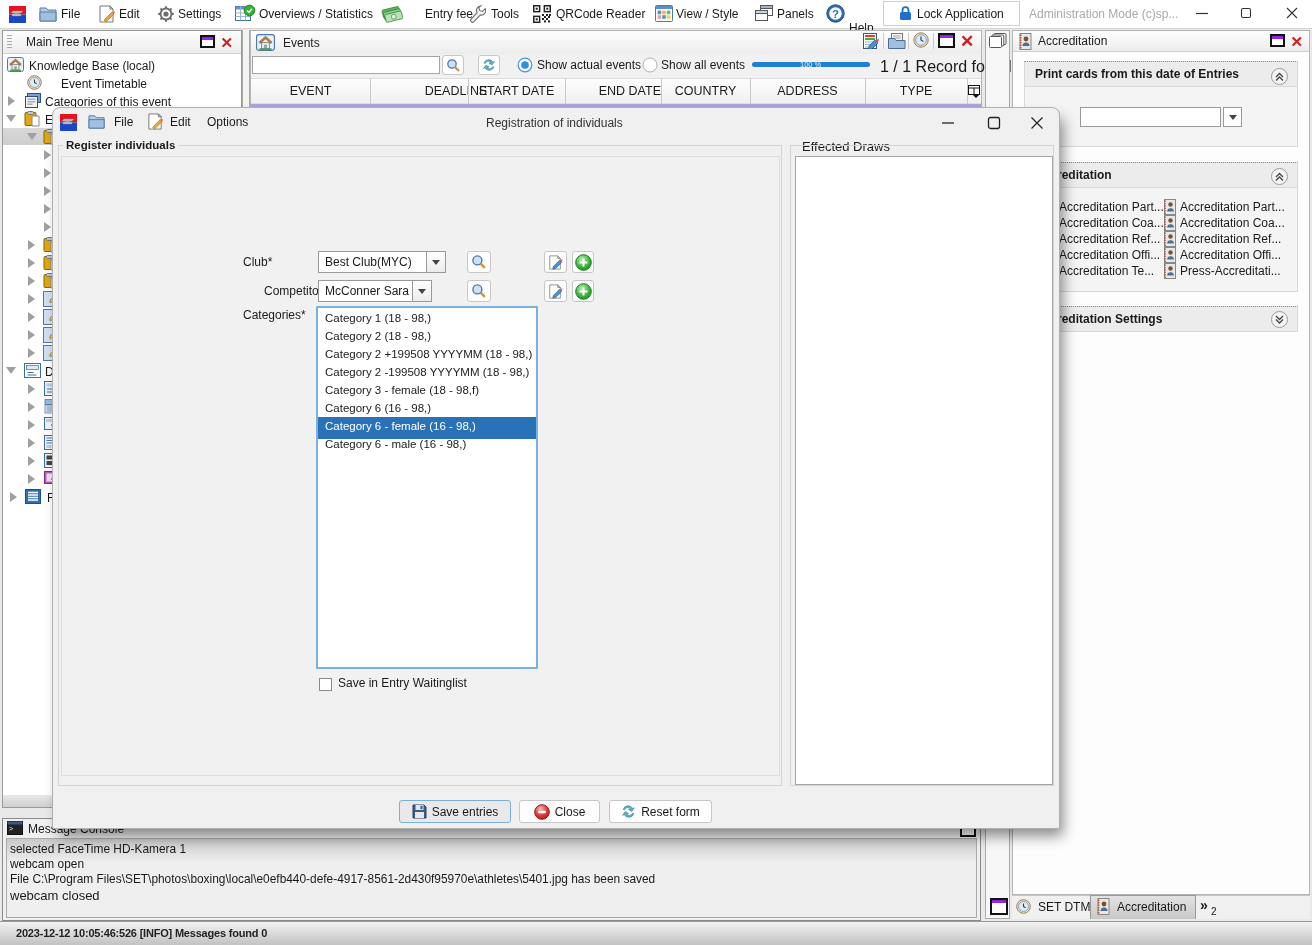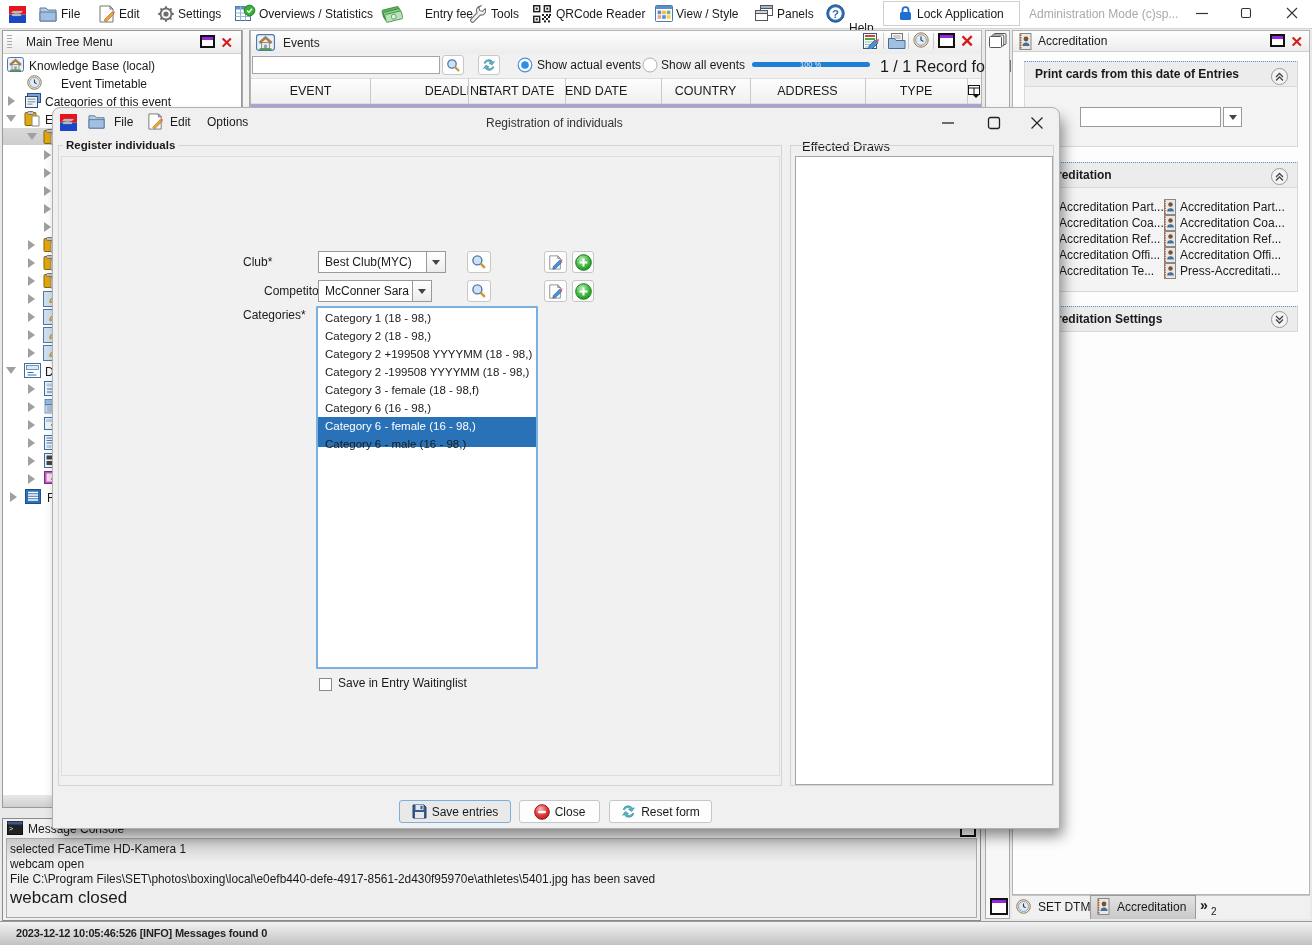--- a/index.html
+++ b/index.html
@@ -363,21 +363,21 @@
  <span class="abs" style="left:661px;top:58px;">Show all events</span>
  <div class="abs" style="left:752px;top:62px;width:118px;height:5px;border-radius:3px;background:#1f7fd4;"></div>
  <span class="abs" style="left:800px;top:60px;font-size:7.5px;color:#e8eef5;">100 %</span>
  <span class="abs" style="left:880px;top:58px;font-size:16px;">1 / 1 Record found</span>
 </div>
 <div id="events-table">
  <div class="abs" style="left:251px;top:78px;width:730px;height:26px;background:linear-gradient(#fdfdfd,#f0f0f0);border-top:1px solid #ddd;border-bottom:1px solid #e0e0e0;box-sizing:border-box;"></div>
  <div class="abs" style="left:251px;top:84px;width:119px;text-align:center;font-size:12.5px;">EVENT</div>
  <div class="abs" style="left:370px;top:84px;width:98px;text-align:center;font-size:12.5px;padding-left:37px;">DEADLINE</div>
  <div class="abs" style="left:468px;top:84px;width:97px;text-align:center;font-size:12.5px;">START DATE</div>
- <div class="abs" style="left:565px;top:84px;width:96px;text-align:left;font-size:12.5px;">END DATE</div>
+ <div class="abs" style="left:565px;top:84px;width:96px;text-align:right;font-size:12.5px;">END DATE</div>
  <div class="abs" style="left:661px;top:84px;width:89px;text-align:center;font-size:12.5px;">COUNTRY</div>
  <div class="abs" style="left:750px;top:84px;width:115px;text-align:center;font-size:12.5px;">ADDRESS</div>
  <div class="abs" style="left:865px;top:84px;width:102px;text-align:center;font-size:12.5px;">TYPE</div>
  <div class="abs" style="left:370px;top:78px;width:1px;height:26px;background:#c9c9c9;"></div>
  <div class="abs" style="left:468px;top:78px;width:1px;height:26px;background:#c9c9c9;"></div>
  <div class="abs" style="left:565px;top:78px;width:1px;height:26px;background:#c9c9c9;"></div>
  <div class="abs" style="left:661px;top:78px;width:1px;height:26px;background:#c9c9c9;"></div>
  <div class="abs" style="left:750px;top:78px;width:1px;height:26px;background:#c9c9c9;"></div>
  <div class="abs" style="left:865px;top:78px;width:1px;height:26px;background:#c9c9c9;"></div>
  <div class="abs" style="left:967px;top:78px;width:1px;height:26px;background:#c9c9c9;"></div>
@@ -555,21 +555,21 @@
   <rect x="0.5" y="0.5" width="15" height="13" fill="#222" stroke="#111"></rect>
   <rect x="0.5" y="0.5" width="15" height="3" fill="#3a5a8a"></rect>
   <text x="2" y="10" font-size="7" fill="#fff" font-family="Liberation Mono">&gt;</text>
  </svg>
  <span class="abs" style="left:28px;top:822px;">Message Console</span>
  <div class="resticon" style="position:absolute;left:960px;top:823px;width:16px;height:14px;"></div>
  <div class="abs" style="left:6px;top:838px;width:971px;height:80px;background:linear-gradient(#c9c9c9,#efefef 30%,#efefef);border:1px solid #aaa;box-sizing:border-box;"></div>
  <span class="abs" style="left:10px;top:842px;font-size:11.9px;">selected FaceTime HD-Kamera 1</span>
  <span class="abs" style="left:10px;top:857px;font-size:11.9px;">webcam open</span>
  <span class="abs" style="left:10px;top:872px;font-size:11.9px;">File C:\Program Files\SET\photos\boxing\local\e0efb440-defe-4917-8561-2d430f95970e\athletes\5401.jpg has been saved</span>
- <span class="abs" style="left:10px;top:888px;font-size:17px;">webcam closed</span>
+ <span class="abs" style="left:10px;top:888px;font-size:13px;">webcam closed</span>
 </div>
 
 <div class="abs" style="left:0;top:921px;width:1312px;height:24px;background:linear-gradient(#f2f2f2,#c2c2c2);border-top:1px solid #9a9a9a;box-sizing:border-box;"></div>
 <div class="abs" style="left:16px;top:927px;font-size:11px;letter-spacing:-0.2px;font-weight:bold;color:#222;">2023-12-12 10:05:46:526 [INFO] Messages found 0</div>
 
 <div id="dialog">
 <div class="abs" style="left:52px;top:107px;width:1008px;height:722px;background:#f0f0f0;border:1px solid #b0b0b0;
  border-radius:8px 8px 2px 2px;box-sizing:border-box;box-shadow:5px 9px 14px -2px rgba(0,0,0,0.45);"></div>
 
 <svg class="abs" style="left:60px;top:114px;" width="17" height="17" viewBox="0 0 17 17">
@@ -670,21 +670,21 @@
 
 <span class="abs" style="left:243px;top:308px;">Categories*</span>
 <div class="abs" style="left:316px;top:306px;width:222px;height:363px;background:#fff;border:2px solid #7cb0e0;border-radius:1px;box-sizing:border-box;"></div>
 <div id="catlist" style="font-size:11.5px;">
 <div class="abs" style="left:318px;top:309px;width:218px;height:18px;line-height:18px;padding-left:7px;box-sizing:border-box;white-space:nowrap;">Category 1 (18 - 98,)</div>
 <div class="abs" style="left:318px;top:327px;width:218px;height:18px;line-height:18px;padding-left:7px;box-sizing:border-box;white-space:nowrap;">Category 2 (18 - 98,)</div>
 <div class="abs" style="left:318px;top:345px;width:218px;height:18px;line-height:18px;padding-left:7px;box-sizing:border-box;white-space:nowrap;">Category 2 +199508 YYYYMM (18 - 98,)</div>
 <div class="abs" style="left:318px;top:363px;width:218px;height:18px;line-height:18px;padding-left:7px;box-sizing:border-box;white-space:nowrap;">Category 2 -199508 YYYYMM (18 - 98,)</div>
 <div class="abs" style="left:318px;top:381px;width:218px;height:18px;line-height:18px;padding-left:7px;box-sizing:border-box;white-space:nowrap;">Category 3 - female (18 - 98,f)</div>
 <div class="abs" style="left:318px;top:399px;width:218px;height:18px;line-height:18px;padding-left:7px;box-sizing:border-box;white-space:nowrap;">Category 6 (16 - 98,)</div>
-<div class="abs" style="left:318px;top:417px;width:218px;height:30px;line-height:18px;padding-left:7px;box-sizing:border-box;white-space:nowrap;background:#2a72b8;color:#fff;">Category 6 - female (16 - 98,)</div>
+<div class="abs" style="left:318px;top:417px;width:218px;height:22px;line-height:18px;padding-left:7px;box-sizing:border-box;white-space:nowrap;background:#2a72b8;color:#fff;">Category 6 - female (16 - 98,)</div>
 <div class="abs" style="left:318px;top:435px;width:218px;height:18px;line-height:18px;padding-left:7px;box-sizing:border-box;white-space:nowrap;">Category 6 - male (16 - 98,)</div>
 </div>
 
 <div class="abs" style="left:319px;top:678px;width:13px;height:13px;background:#fff;border:1px solid #8a8a8a;box-sizing:border-box;"></div>
 <span class="abs" style="left:338px;top:676px;">Save in Entry Waitinglist</span>
 
 <span class="abs" style="left:799px;top:139px;background:#f0f0f0;padding:0 3px;font-size:13px;">Effected Draws</span>
 <div class="abs" style="left:790px;top:145px;width:264px;height:641px;border:1px solid #d4d4d4;box-sizing:border-box;"></div>
 <div class="abs" style="left:795px;top:156px;width:258px;height:629px;background:#fff;border:1px solid #a5a5a5;box-sizing:border-box;"></div>
 

